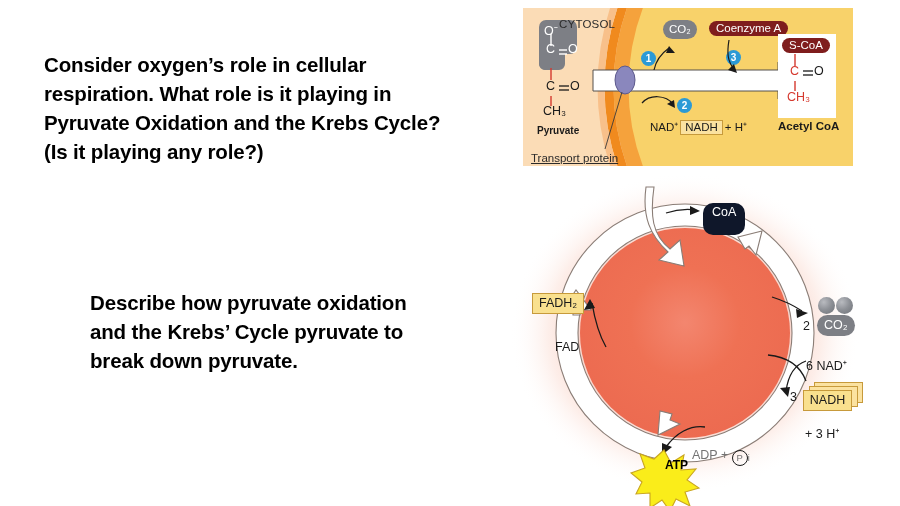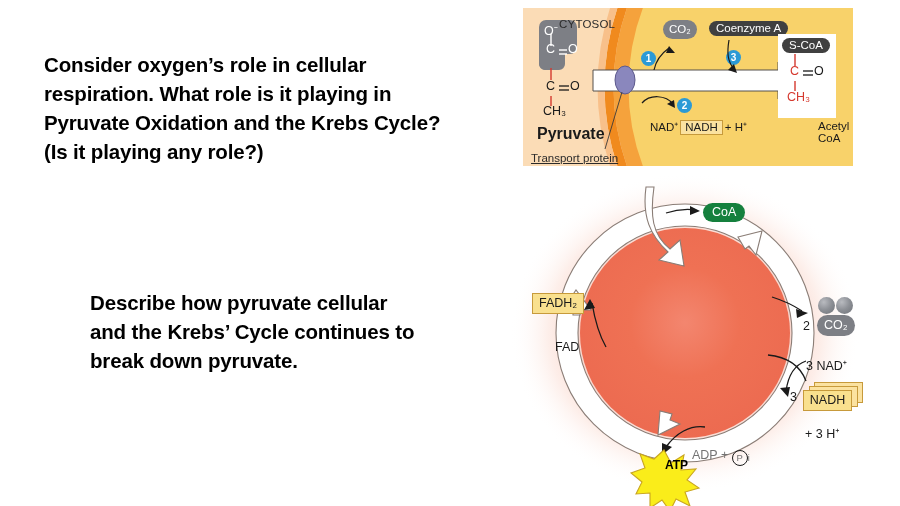--- a/index.html
+++ b/index.html
@@ -56,60 +56,59 @@
     left: 36px;
     top: 10px;
     font-size: 11.5px;
     color: #2b2b2b;
     letter-spacing: 0.2px;
   }
   #pyruvate-label {
     position: absolute;
     left: 14px;
     top: 117px;
-    font-size: 16px;
+    font-size: 10px;
     font-weight: bold;
     color: #1a1a1a;
   }
   #transport-protein-label {
     position: absolute;
     left: 8px;
     top: 144px;
     font-size: 11.5px;
     color: #2b2b2b;
     text-decoration: underline;
   }
   #acetylcoa-label {
     position: absolute;
     left: 255px;
     top: 112px;
     font-size: 11.5px;
-    font-weight: normal;
-    color: #1a1a1a;
-    margin-left: 40px;
+    font-weight: bold;
+    color: #1a1a1a;
   }
   .pyr-chem {
     position: absolute;
     font-size: 12.5px;
     color: #1a1a1a;
     white-space: nowrap;
   }
   .chem-red { color: #d5392f; }
   .pill-grey {
     position: absolute;
     background: #7d7f85;
     color: #ffffff;
     border-radius: 10px;
     font-size: 11.5px;
     padding: 1px 6px 2px 6px;
     white-space: nowrap;
   }
   .pill-brown {
     position: absolute;
-    background: #404040;
+    background: #7f1d1d;
     color: #ffffff;
     border-radius: 9px;
     font-size: 11.5px;
     padding: 1px 7px 2px 7px;
     white-space: nowrap;
   }
   .step-num {
     position: absolute;
     width: 15px; height: 15px;
     border-radius: 50%;
@@ -166,25 +165,25 @@
     text-align: center;
     font-size: 12.5px;
     font-weight: bold;
     color: #231f20;
     line-height: 1.22;
   }
   #coa-pill {
     position: absolute;
     left: 203px;
     top: 28px;
-    background: #15803d;
+    background: #0f172a;
     color: #ffffff;
     border-radius: 10px;
     font-size: 12.5px;
-    padding: 2px 9px 3px 9px;
+    padding: 2px 9px 16px 9px;
   }
   #co2-pill {
     position: absolute;
     left: 317px;
     top: 140px;
     background: #7d7f85;
     color: #ffffff;
     border-radius: 13px;
     font-size: 12.5px;
     padding: 3px 7px 4px 7px;
@@ -289,21 +288,21 @@
     font-size: 12px;
     font-weight: bold;
     color: #000000;
   }
   sub { font-size: 0.72em; vertical-align: -0.22em; }
 </style>
 </head>
 <body>
 
 <div id="slide-text-1">Consider oxygen’s role in cellular respiration. What role is it playing in Pyruvate Oxidation and the Krebs Cycle? (Is it playing any role?)</div>
-<div id="slide-text-2">Describe how pyruvate cellular and the Krebs’ Cycle continues to break down pyruvate.</div>
+<div id="slide-text-2">Describe how pyruvate oxidation and the Krebs’ Cycle pyruvate to break down pyruvate.</div>
 
 <div id="pyruvate-figure">
 
   <svg class="pyr-svg" width="330" height="158" viewBox="0 0 330 158">
     <defs>
       <clipPath id="figclip">
           <rect x="0" y="0" width="330" height="158"></rect>
         </clipPath>
     </defs>
     <g clip-path="url(#figclip)">
@@ -439,21 +438,21 @@
   </svg>
 
 
   <div id="coa-pill">CoA</div>
 
   <div class="co2-ball" style="left:318px; top:122px;"></div>
   <div class="co2-ball" style="left:336px; top:122px;"></div>
   <div id="co2-count">2</div>
   <div id="co2-pill">CO₂</div>
 
-  <div id="nad-plus-3" class="krebs-label">3 NAD⁺</div>
+  <div id="nad-plus-3" class="krebs-label">6 NAD⁺</div>
   <div id="nadh-count">3</div>
   <div id="nadh-stack">
     <div class="nadh-card" style="left:11px; top:0px; width:47px; height:19px;"></div>
     <div class="nadh-card" style="left:6px; top:4px; width:47px; height:19px;"></div>
     <div class="nadh-card" id="nadh-front">NADH</div>
   </div>
   <div id="h-plus-3">+ 3 H⁺</div>
 
   <div id="fadh2-box">FADH₂</div>
   <div id="fad-label">FAD</div>

